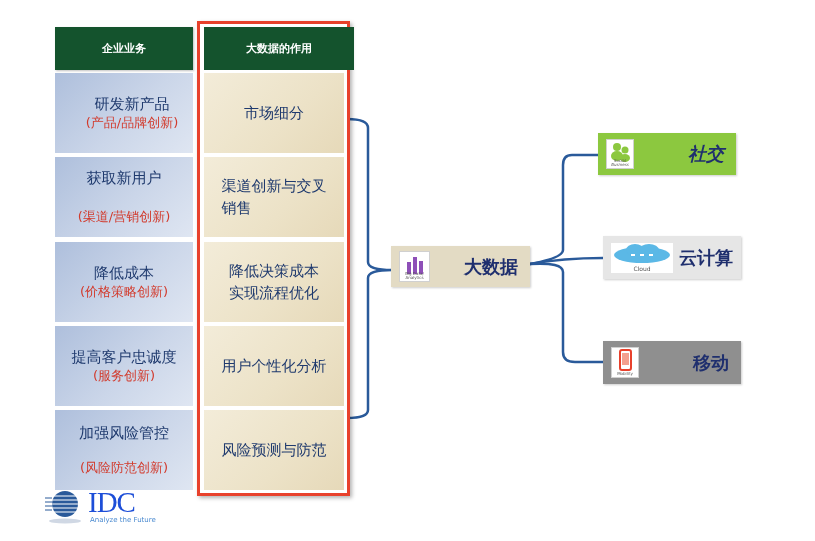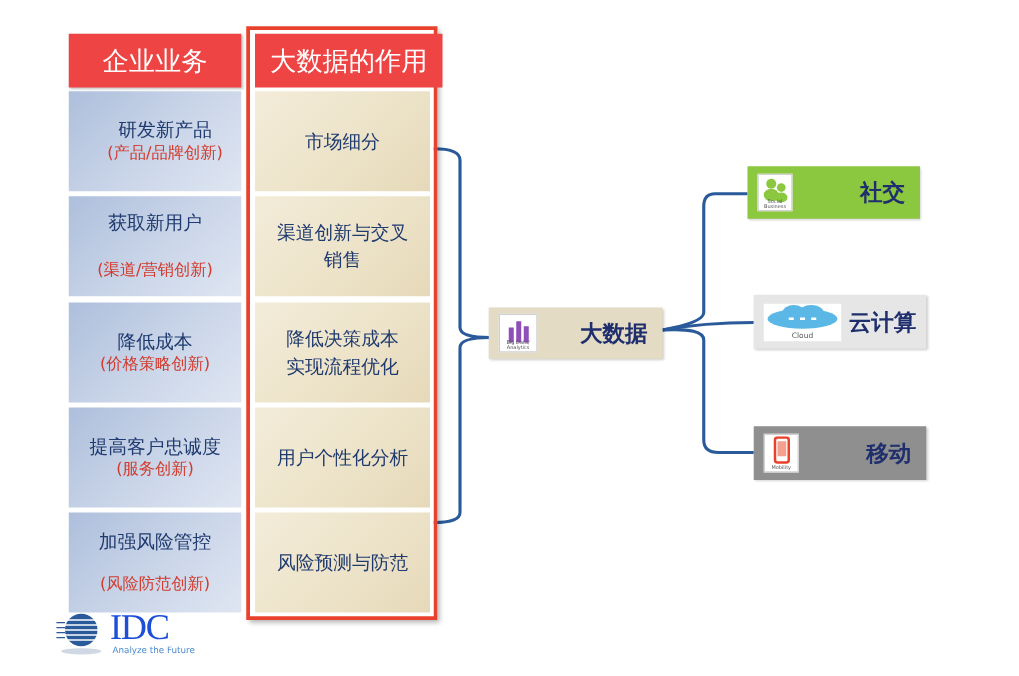--- a/index.html
+++ b/index.html
@@ -1,28 +1,28 @@
 <!DOCTYPE html>
 <html><head>
 <meta charset="utf-8">
 <style>
   html, body { margin: 0; padding: 0; background: #ffffff; }
   body { width: 815px; height: 541px; position: relative; overflow: hidden;
          font-family: "DejaVu Sans", "Liberation Sans", sans-serif; }
   .abs { position: absolute; box-sizing: border-box; }
-  .hdr { background: #ef4444; color: #ffffff; font-weight: normal; font-size: 21px;
+  .hdr { background: #14532d; color: #ffffff; font-weight: bold; font-size: 11px;
          display: flex; align-items: center; justify-content: center;
          box-shadow: 1px 1px 2px rgba(0,0,0,0.25); }
   .lcell { background: linear-gradient(135deg, #aebfdc 0%, #cbd6e9 55%, #dfe6f2 100%);
            display: flex; flex-direction: column; align-items: center; justify-content: center;
            text-align: center; }
   .lcell .main { color: #1f3a6e; font-size: 15px; line-height: 20px; }
   .lcell .sub { color: #d23a2c; font-size: 13px; line-height: 18px; }
   .rcell { background: linear-gradient(135deg, #f3ecd9 0%, #ece2c7 60%, #e6d9b9 100%);
-           display: flex; align-items: center; justify-content: center; text-align: center;
+           display: flex; align-items: center; justify-content: center; 
            color: #1f3a6e; font-size: 15px; line-height: 22px; padding: 0 8px; }
   .redframe { border: 3px solid #e8412c; box-shadow: 2px 2px 4px rgba(0,0,0,0.3); }
   .node { display: flex; align-items: center; box-shadow: 1px 1px 2px rgba(0,0,0,0.2); }
   .node .label { font-weight: bold; color: #1f2f6e; font-size: 18px; margin-left: auto; margin-right: 12px; }
   .iconbox { width: 30px; height: 32px; background: #ffffff; margin-left: 8px;
              border: 1px solid #d0d0d0; position: relative; box-sizing: border-box; }
   .tiny { position: absolute; bottom: 1px; left: 0; right: 0; text-align: center;
           font-size: 4px; line-height: 4px; color: #555; }
   svg.lines { position: absolute; left: 0; top: 0; }
 </style>
@@ -95,21 +95,21 @@
     <svg width="29" height="22" style="position:absolute;left:0;top:2px;">
       <rect x="7" y="8" width="4" height="12" fill="#8e4fb8"></rect>
       <rect x="13" y="3" width="4" height="17" fill="#8e4fb8"></rect>
       <rect x="19" y="7" width="4" height="13" fill="#8e4fb8"></rect>
     </svg>
     <div class="tiny">Big Data/ Analytics</div>
   </div>
   <div class="label">大数据</div>
 </div>
 
-<div class="abs node" style="left:598px;top:133px;width:138px;height:42px;background:#8cc83f;">
+<div class="abs node" style="left:598px;top:133px;width:138px;height:42px;background:#8cc83f;font-style:italic;">
   <div class="iconbox" style="width:28px;height:30px;">
     <svg width="26" height="22" style="position:absolute;left:0;top:1px;">
       <circle cx="10" cy="6" r="4" fill="#8cc83f"></circle>
       <ellipse cx="10" cy="15" rx="6" ry="5" fill="#8cc83f"></ellipse>
       <circle cx="18" cy="9" r="3.5" fill="#8cc83f"></circle>
       <ellipse cx="18" cy="17" rx="5" ry="4" fill="#8cc83f"></ellipse>
     </svg>
     <div class="tiny">Social Business</div>
   </div>
   <div class="label">社交</div>

